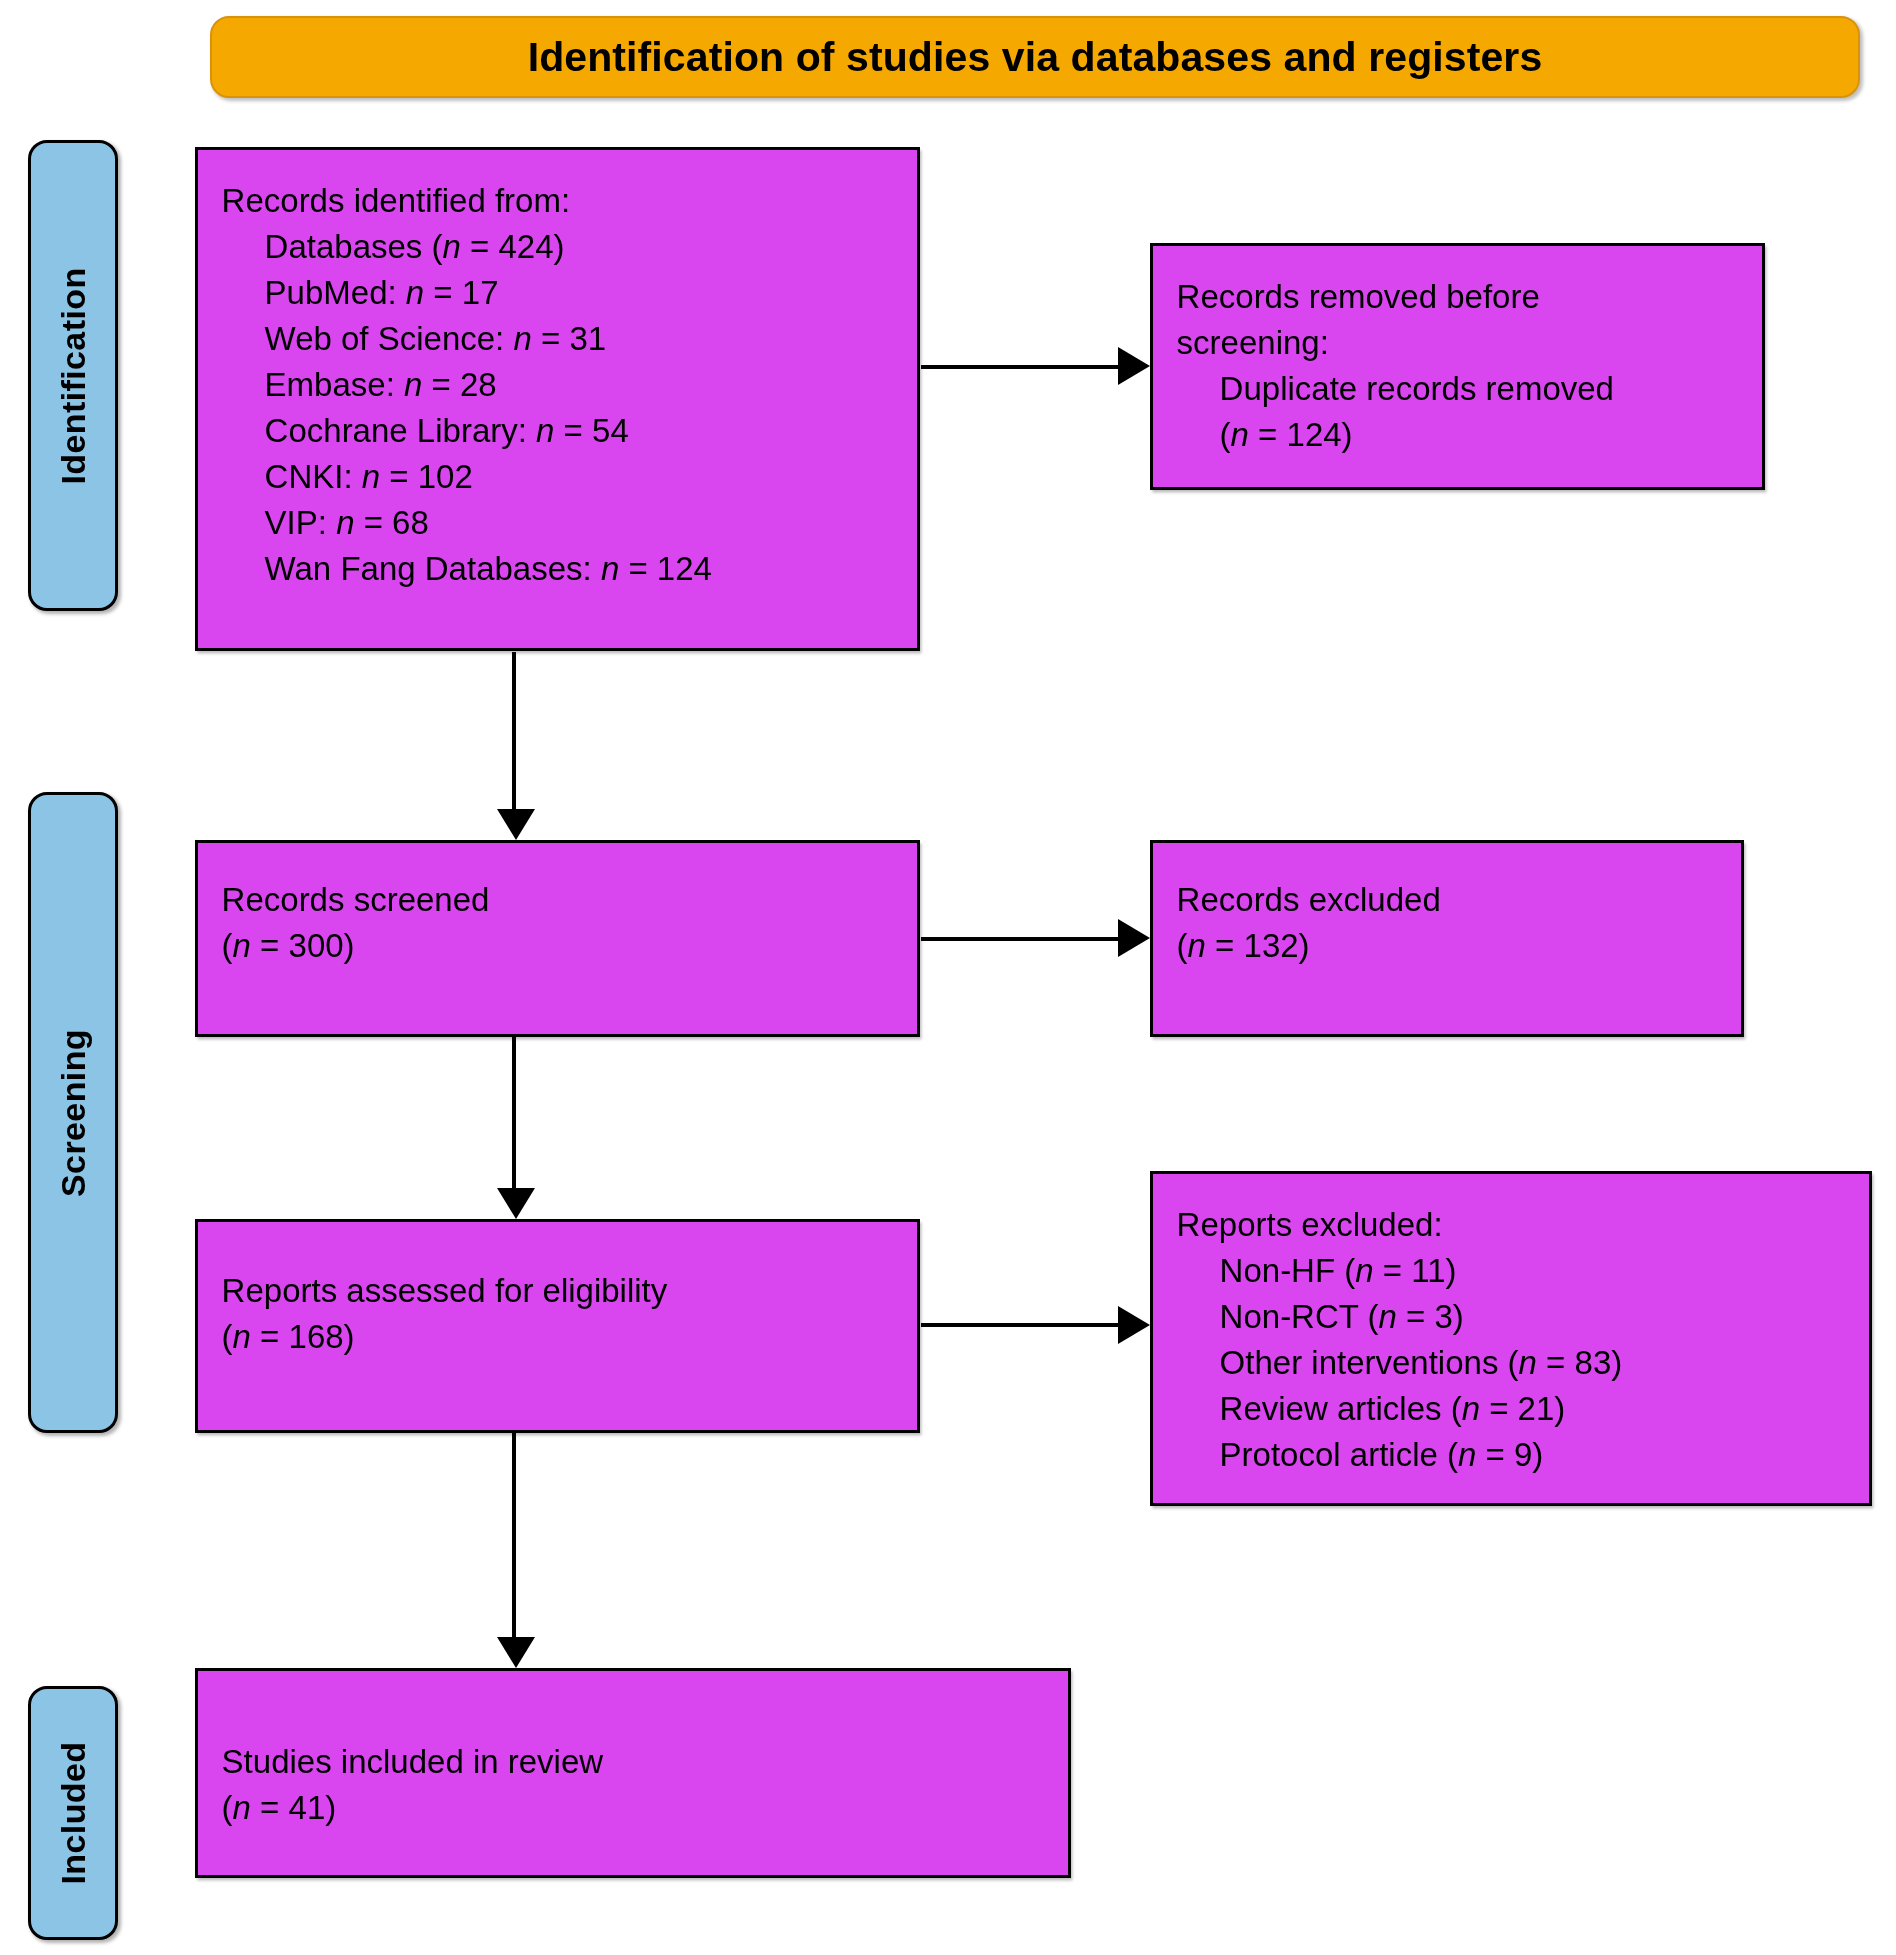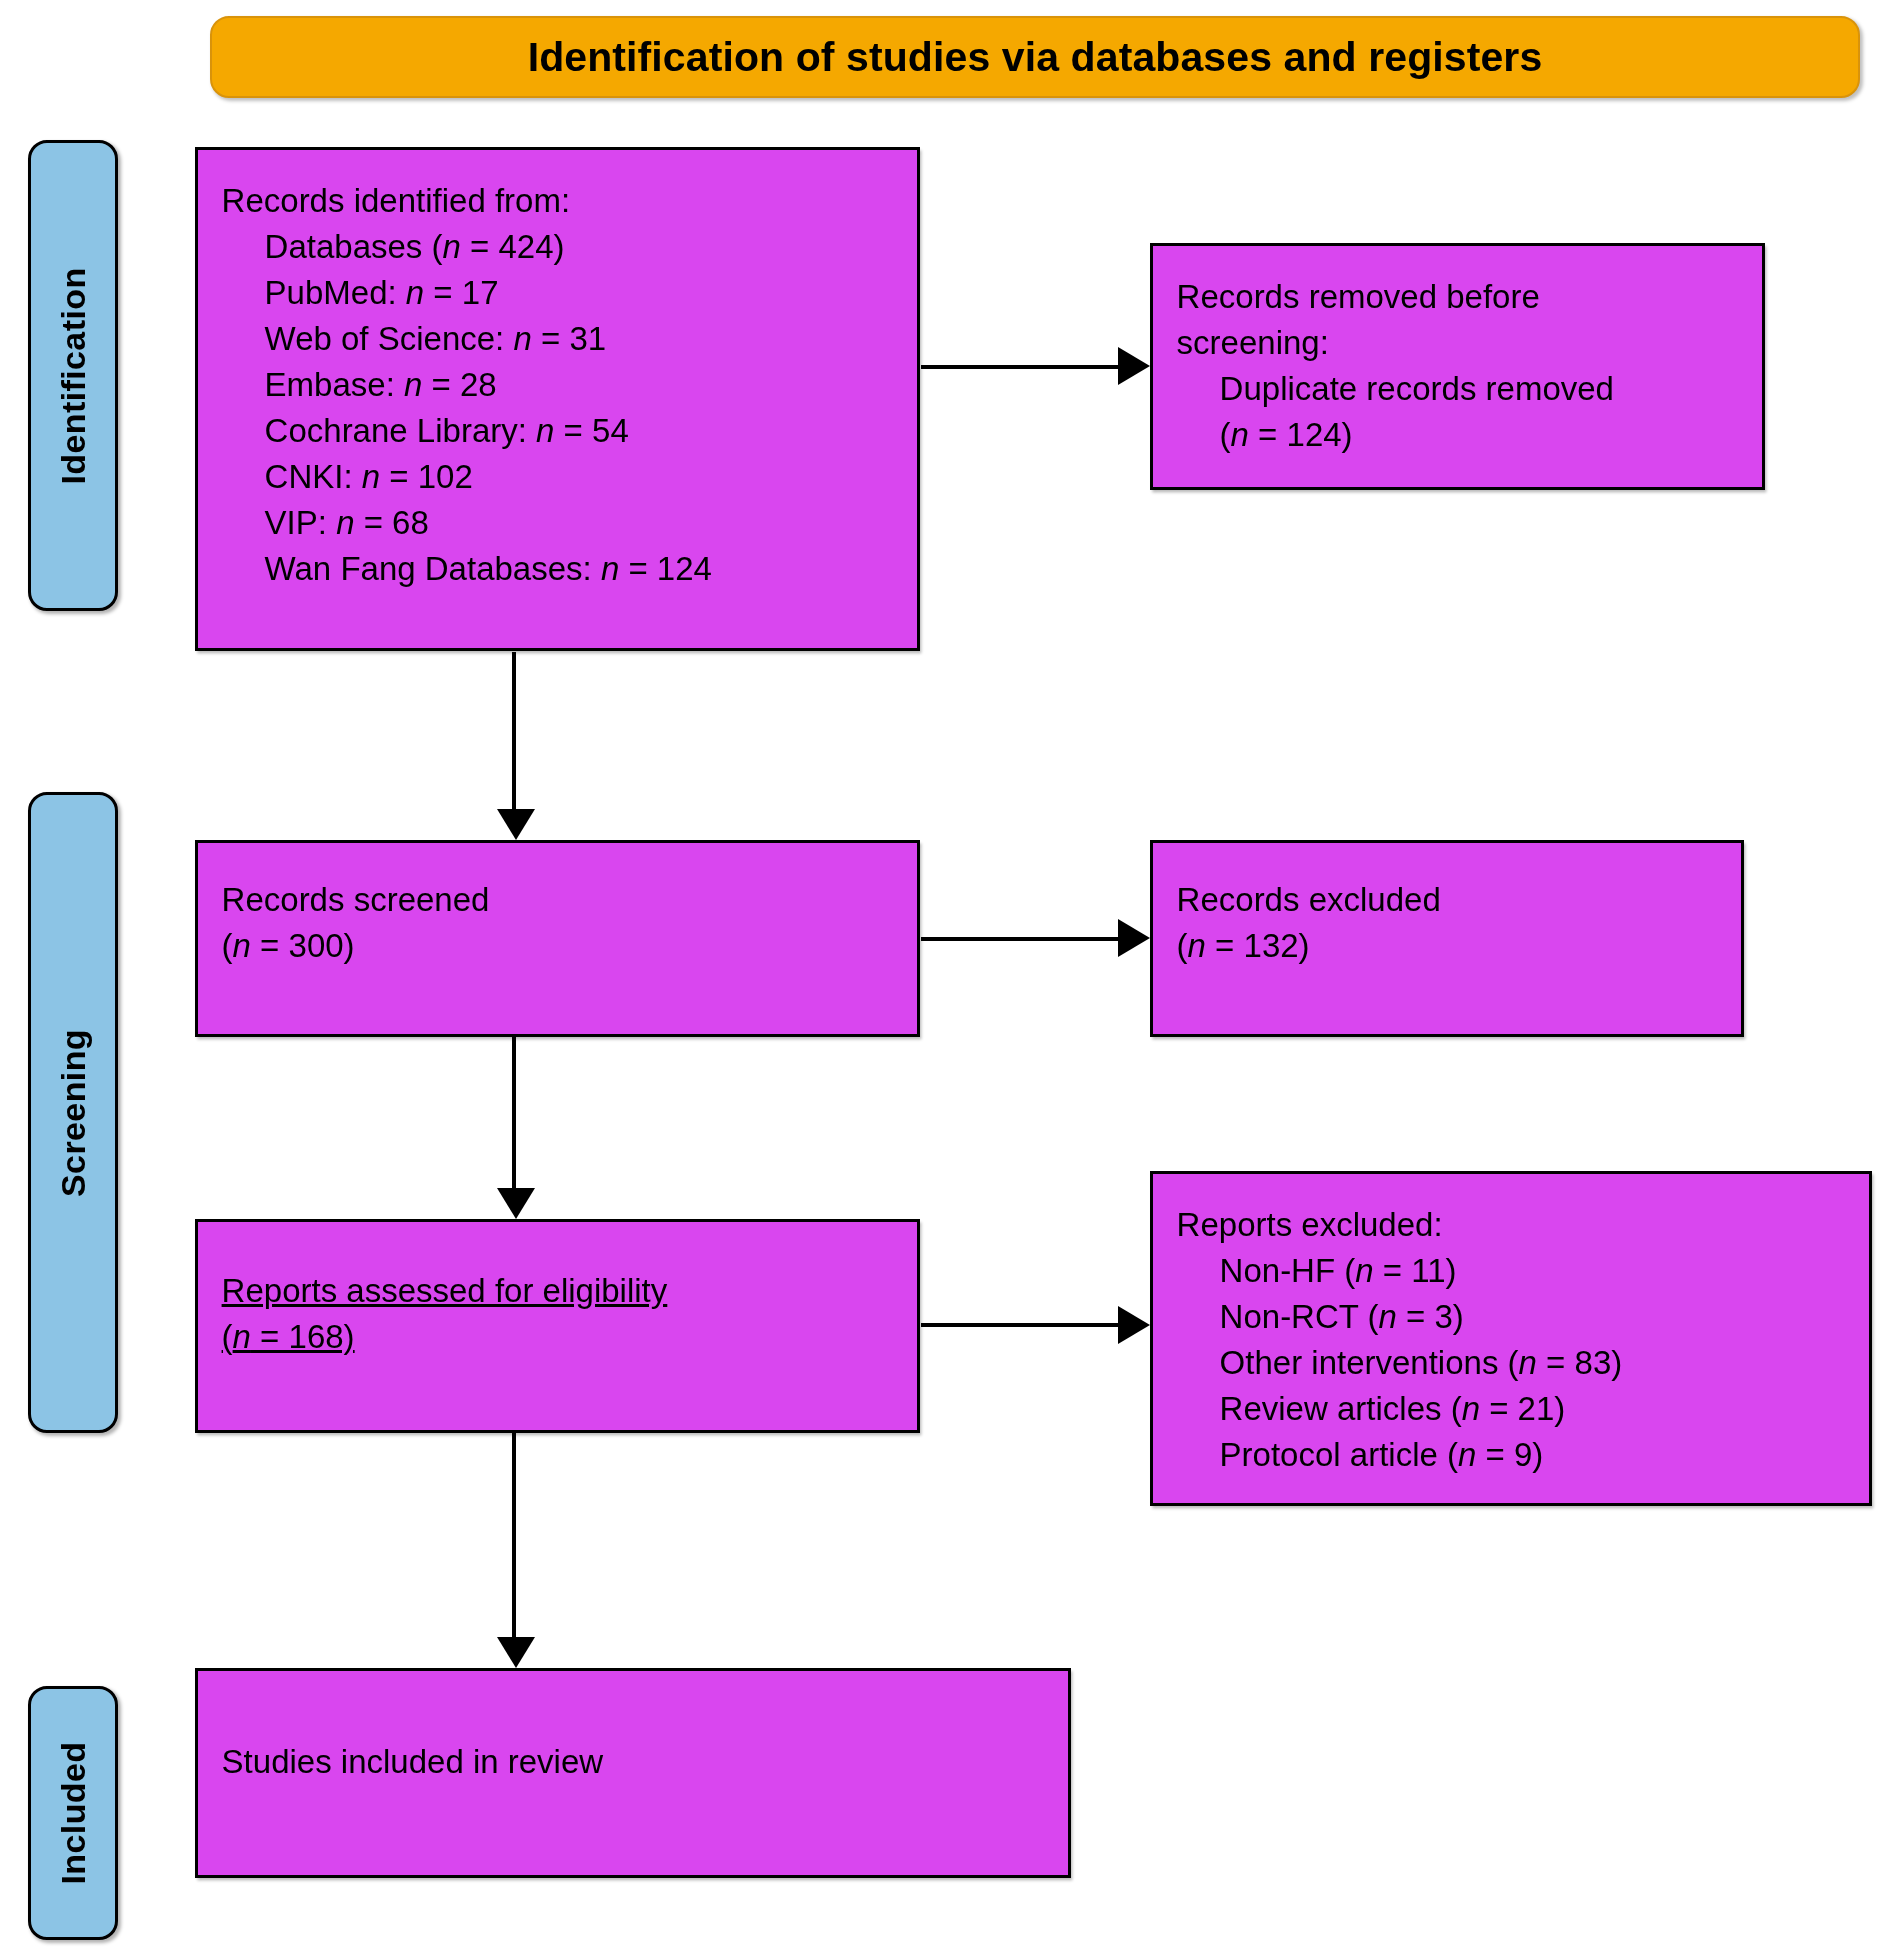--- a/index.html
+++ b/index.html
@@ -96,21 +96,21 @@
   .box-excluded    { left: 1150px; top: 840px; width: 594px;  height: 197px; }
   .box-eligibility { left: 195px;  top: 1219px; width: 725px;  height: 214px; }
   .box-reports-ex  { left: 1150px; top: 1171px; width: 722px;  height: 335px; }
   .box-included    { left: 195px;  top: 1668px; width: 876px; height: 210px; }
 
   .box-screened .box-inner,
   .box-excluded .box-inner,
   .box-eligibility .box-inner,
   .box-included .box-inner { padding-top: 34px; }
 
-  .box-eligibility .box-inner { padding-top: 46px; text-decoration: underline; }
+  .box-eligibility .box-inner { padding-top: 46px; }
   .box-included .box-inner { padding-top: 68px; }
   .vline {
     position: absolute;
     width: 3.7px;
     background: #000000;
   }
   .hline {
     position: absolute;
     height: 3.7px;
     background: #000000;
@@ -220,20 +220,21 @@
         <div class="line indent">Non-RCT (<span class="it">n</span> = 3)</div>
         <div class="line indent">Other interventions (<span class="it">n</span> = 83)</div>
         <div class="line indent">Review articles (<span class="it">n</span> = 21)</div>
         <div class="line indent">Protocol article (<span class="it">n</span> = 9)</div>
       </div>
   </div>
 
   <div class="box box-included">
     <div class="box-inner">
         <div class="line">Studies included in review</div>
+        <div class="line">(<span class="it">n</span> = 41)</div>
       </div>
   </div>
 
   <div class="vline v1"></div>
   <div class="arrow-down a1"></div>
 
   <div class="vline v2"></div>
   <div class="arrow-down a2"></div>
 
   <div class="vline v3"></div>

